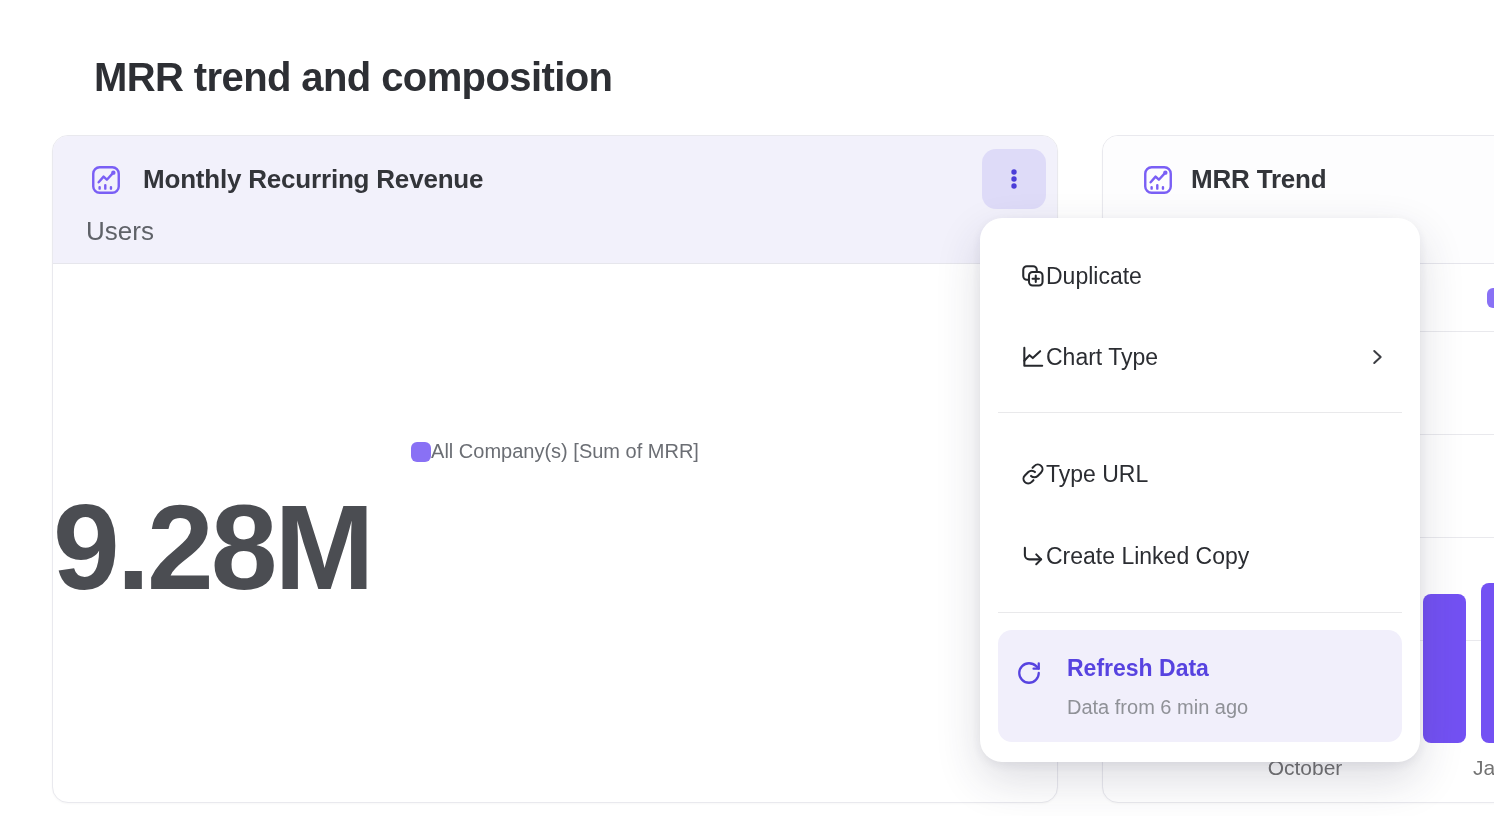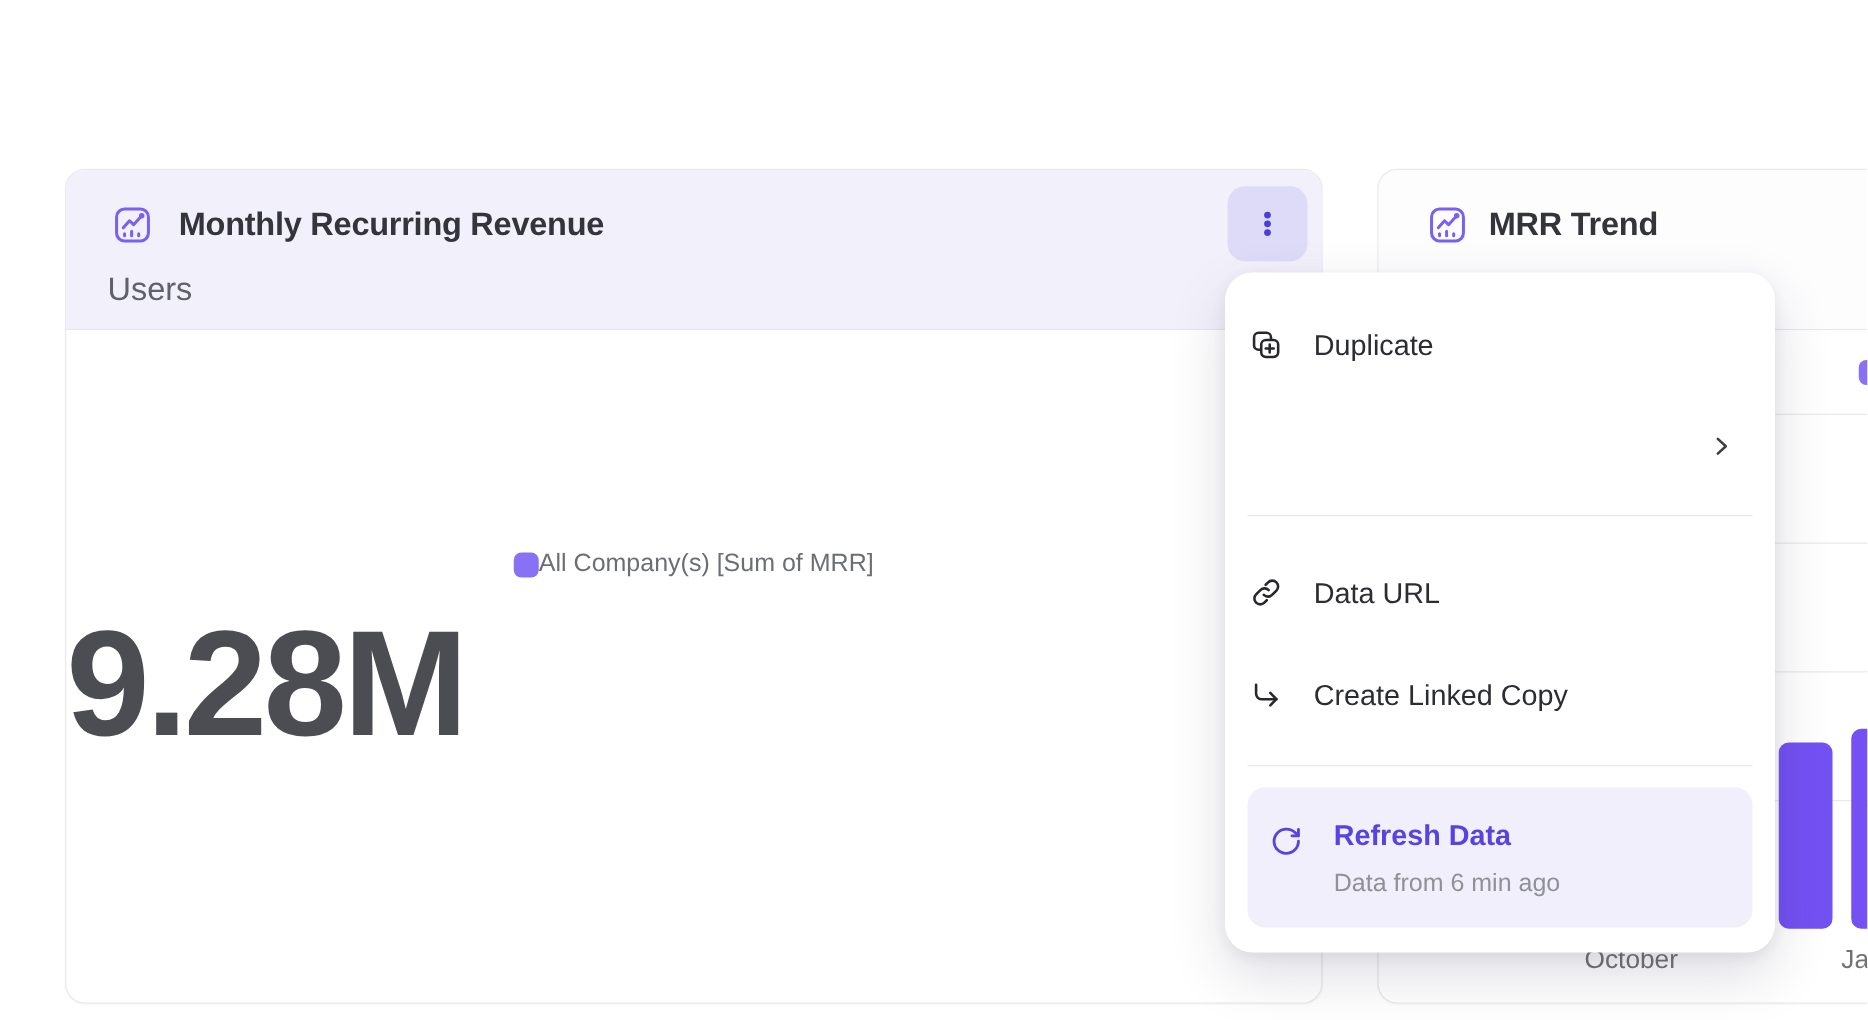--- a/index.html
+++ b/index.html
@@ -42,42 +42,43 @@
   .trend-legend-swatch{position:absolute;left:384px;top:152px;width:22px;height:20px;
     border-radius:6px;background:#8971f5;}
   .gridline{position:absolute;left:1px;right:1px;height:1px;background:#e9e9ed;}
   .bar{position:absolute;background:#7351f3;border-radius:8px;}
   .x-label{position:absolute;top:620px;font-size:21px;color:#737373;}
 
   
   .context-menu{position:absolute;left:980px;top:218px;width:440px;height:544px;
     background:#ffffff;border-radius:22px;z-index:10;
     box-shadow:0 18px 45px rgba(45,45,75,0.16),0 3px 10px rgba(45,45,75,0.07);}
-  .menu-item{position:absolute;left:20px;height:44px;display:flex;align-items:center;
-    gap:25px;cursor:pointer;}
+  .menu-item{position:absolute;left:40px;height:44px;display:flex;align-items:center;
+    cursor:pointer;}
   .menu-item .mi-label{font-size:23px;font-weight:500;color:#2b2d32;white-space:nowrap;}
   .mi-icon{width:26px;height:26px;flex:0 0 auto;}
   .menu-divider{position:absolute;left:18px;right:18px;height:1px;background:#e9e9eb;}
   .submenu-chevron{position:absolute;left:386px;top:128px;width:22px;height:22px;}
 
   .refresh-block{position:absolute;left:18px;top:412px;width:404px;height:112px;
     background:#f1effb;border-radius:14px;cursor:pointer;text-decoration:underline;}
   .refresh-block .mi-icon{position:absolute;left:18px;top:30px;}
   .refresh-label{position:absolute;left:69px;top:25px;font-size:23px;font-weight:600;
     color:#5743e0;white-space:nowrap;}
   .refresh-sublabel{position:absolute;left:69px;top:66px;font-size:20px;color:#8f9197;
     white-space:nowrap;}
 
   svg{display:block;}
 </style>
 </head>
 <body>
 
 <div id="stage">
 
+  <h1 class="page-title">MRR trend and composition</h1>
 
   <section class="card card-left">
     <div class="card-header lavender">
       <span class="chart-square-icon">
         <svg viewBox="0 0 24 24" width="34" height="34" fill="none" stroke="#7a5ff5" stroke-width="1.7" stroke-linecap="round" stroke-linejoin="round">
           <rect x="3" y="3" width="18" height="18" rx="4.5"></rect>
           <polyline points="6.8,13.6 10.3,9.6 12.6,11.8 17.2,6.8"></polyline>
           <circle cx="17.2" cy="6.8" r="0.7" fill="#7a5ff5"></circle>
           <path d="M7.5 17v1.1 M11.5 15.6v2.5 M15.5 17v1.1"></path>
         </svg>
@@ -135,36 +136,45 @@
       <span class="mi-icon">
         <svg viewBox="0 0 24 24" width="26" height="26" fill="none" stroke="#26282c" stroke-width="1.9" stroke-linecap="round" stroke-linejoin="round">
           <rect x="3" y="3" width="12.5" height="12.5" rx="3.4"></rect>
           <rect x="8.3" y="8.3" width="12.5" height="12.5" rx="3.4" fill="#ffffff"></rect>
           <path d="M14.55 11.6v5.9 M11.6 14.55h5.9"></path>
         </svg>
       </span>
       <span class="mi-label">Duplicate</span>
     </div>
 
+    <div class="menu-item" style="top:117px">
+      <span class="mi-icon">
+        <svg viewBox="0 0 24 24" width="26" height="26" fill="none" stroke="#26282c" stroke-width="1.9" stroke-linecap="round" stroke-linejoin="round">
+          <path d="M4 3.5v16.5h16.5"></path>
+          <polyline points="4,15.5 8.8,10.3 11.8,13 18.6,6.6"></polyline>
+        </svg>
+      </span>
+      <span class="mi-label">Chart Type</span>
+    </div>
     <span class="submenu-chevron">
       <svg viewBox="0 0 24 24" width="22" height="22" fill="none" stroke="#3c3e43" stroke-width="2.2" stroke-linecap="round" stroke-linejoin="round">
         <polyline points="9,5.5 16,12 9,18.5"></polyline>
       </svg>
     </span>
 
     <div class="menu-divider" style="top:194px"></div>
 
     <div class="menu-item" style="top:234px">
       <span class="mi-icon">
         <svg viewBox="0 0 24 24" width="26" height="26" fill="none" stroke="#26282c" stroke-width="1.9" stroke-linecap="round" stroke-linejoin="round">
           <path d="M10.2 13.8a4.3 4.3 0 0 0 6.1 0l3.2-3.2a4.3 4.3 0 1 0-6.1-6.1L11.6 6.3"></path>
           <path d="M13.8 10.2a4.3 4.3 0 0 0-6.1 0l-3.2 3.2a4.3 4.3 0 1 0 6.1 6.1l1.8-1.8"></path>
         </svg>
       </span>
-      <span class="mi-label">Data URL</span>
+      <span class="mi-label">Type URL</span>
     </div>
 
     <div class="menu-item" style="top:316px">
       <span class="mi-icon">
         <svg viewBox="0 0 24 24" width="26" height="26" fill="none" stroke="#26282c" stroke-width="1.9" stroke-linecap="round" stroke-linejoin="round">
           <path d="M4.5 4.5v6.6a4 4 0 0 0 4 4h11"></path>
           <polyline points="15,10.5 19.5,15.1 15,19.6"></polyline>
         </svg>
       </span>
       <span class="mi-label">Create Linked Copy</span>

